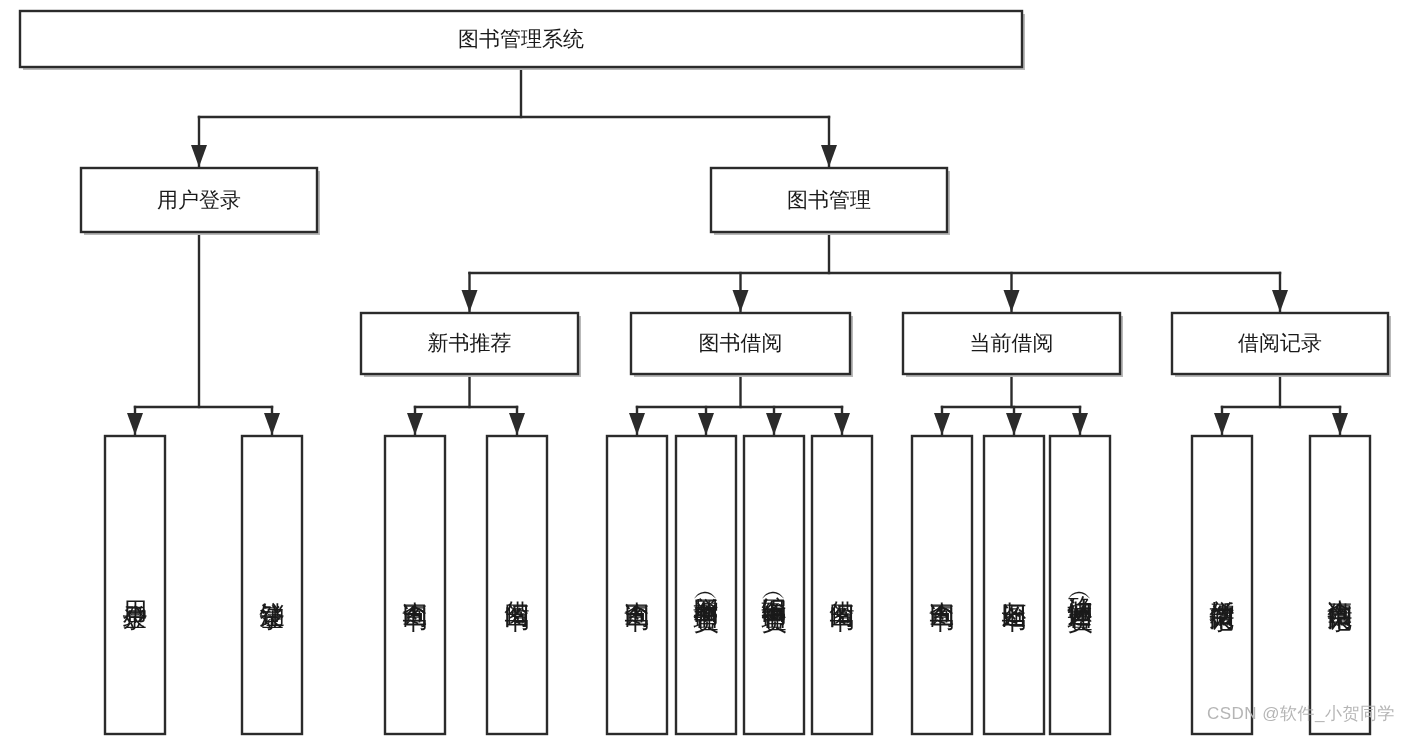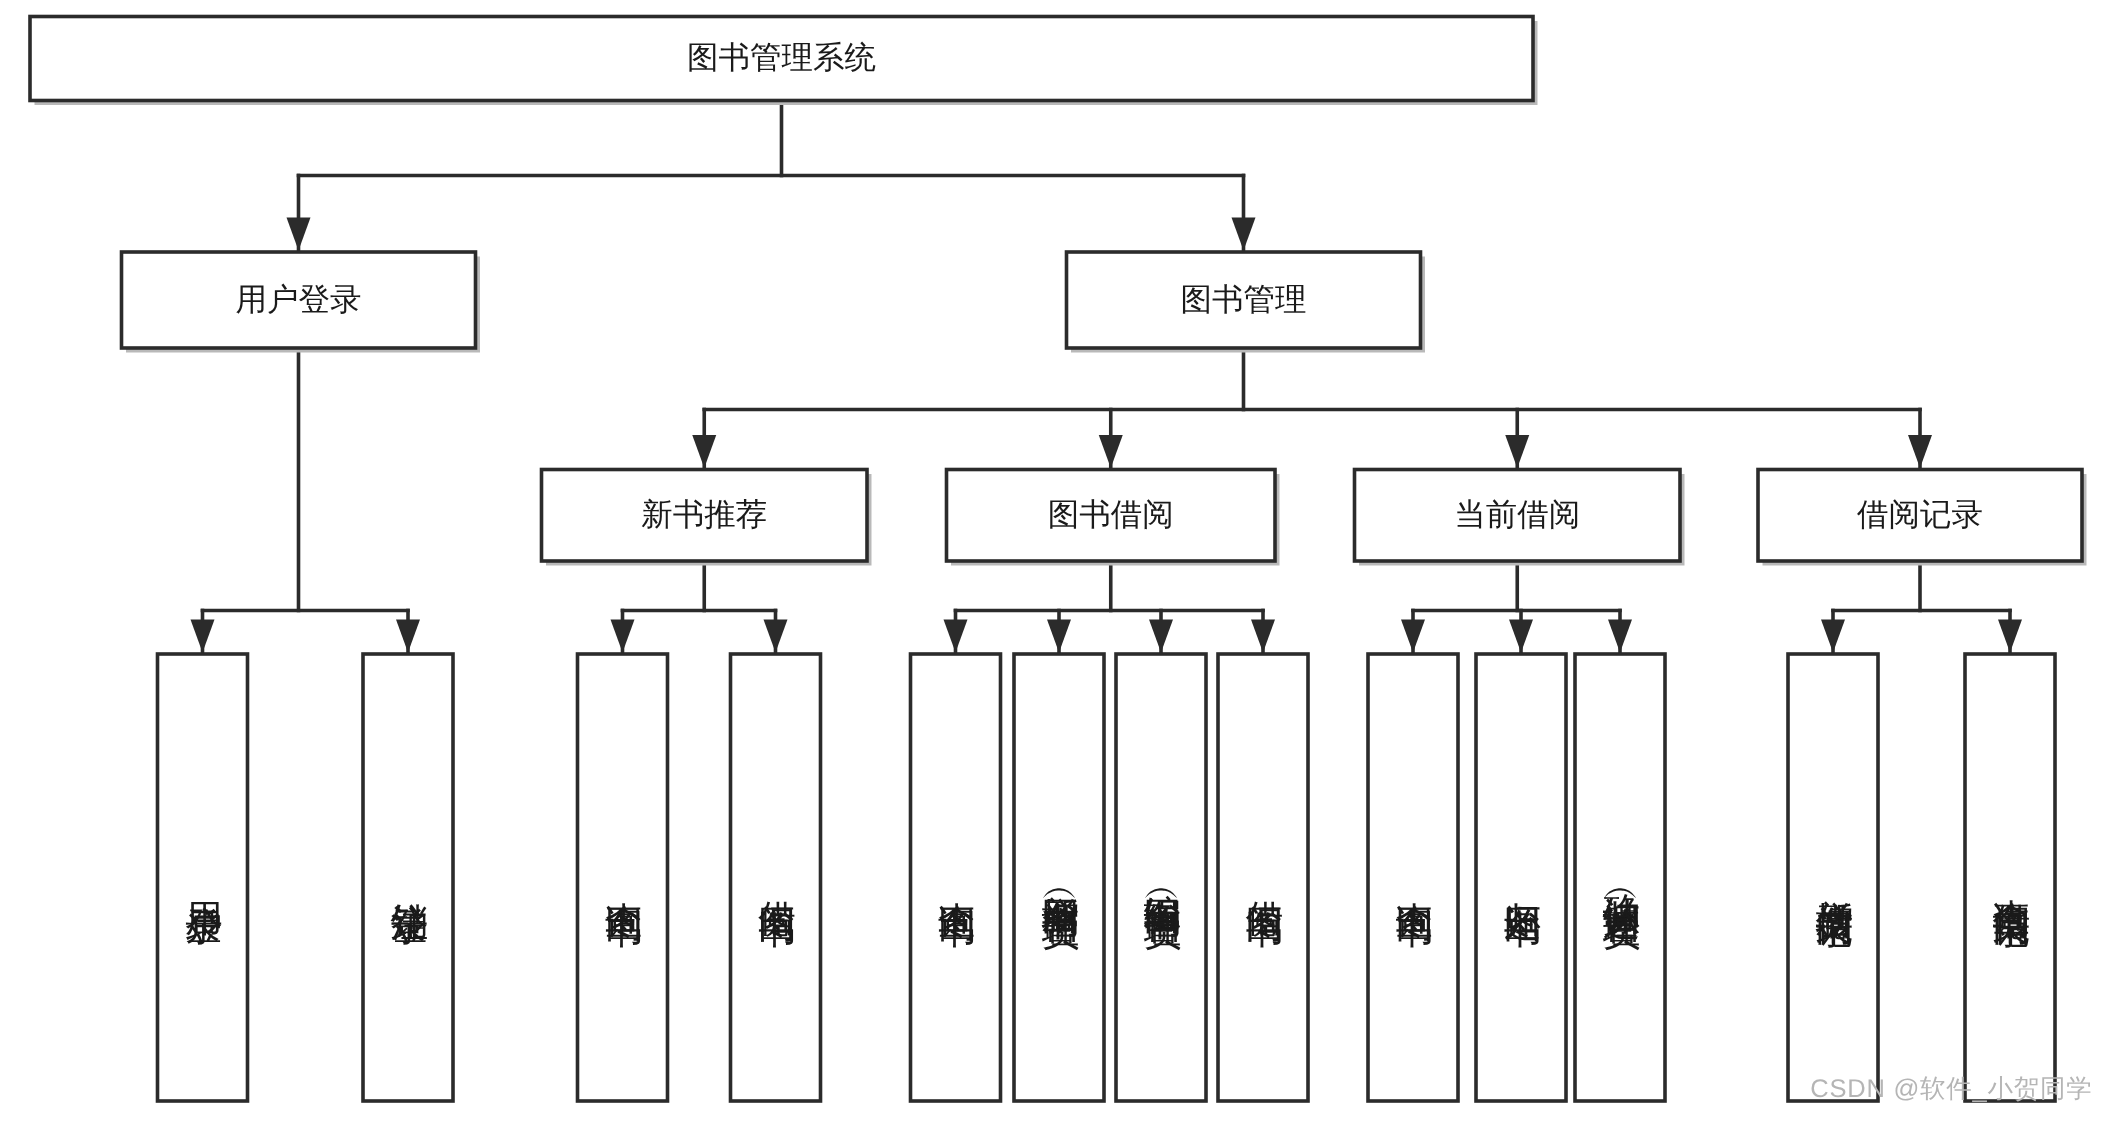--- a/index.html
+++ b/index.html
@@ -66,21 +66,21 @@
     font-family: "Liberation Sans", "DejaVu Sans", sans-serif;
     font-size: 25px;
     line-height: 1.08;
     letter-spacing: 2px;
     color: #1a1a1a;
     white-space: nowrap;
   }
   .watermark {
     position: absolute;
     right: 10px;
-    bottom: 10px;
+    bottom: 22px;
     font-family: "Liberation Sans", "DejaVu Sans", sans-serif;
     font-size: 17px;
     color: #b5b5b5;
     letter-spacing: 0.5px;
     white-space: nowrap;
   }
 </style>
 </head>
 <body>
 

